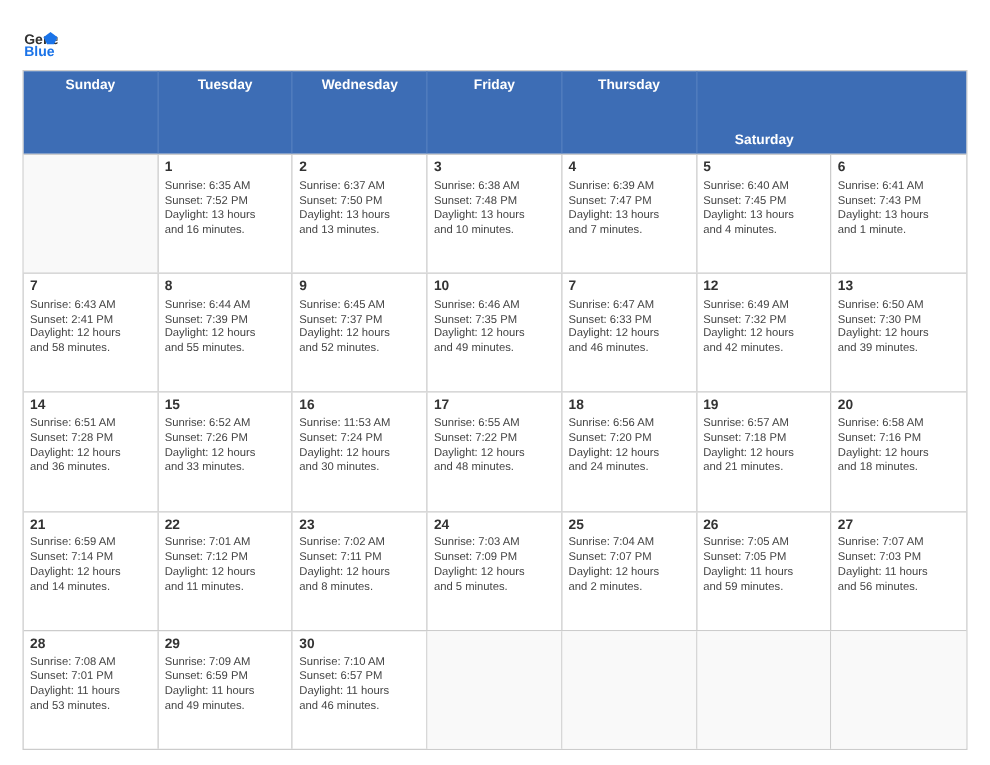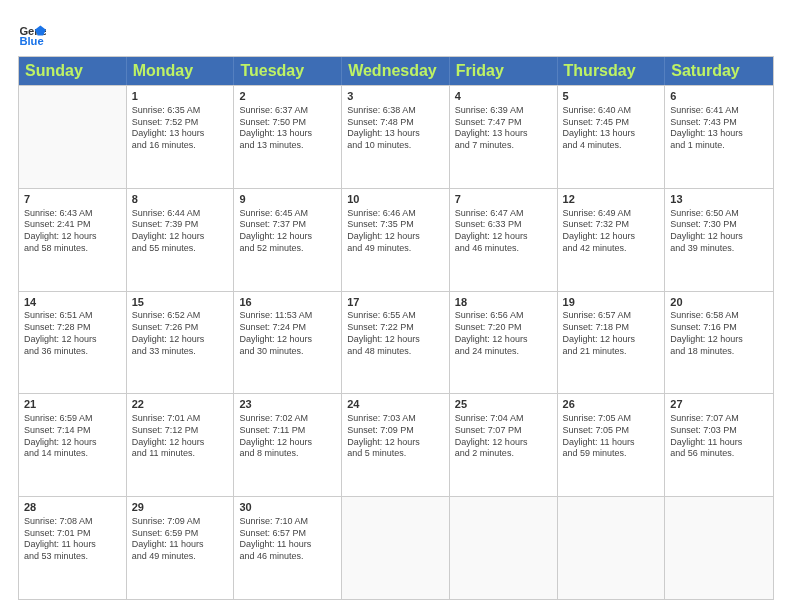--- a/index.html
+++ b/index.html
@@ -52,28 +52,28 @@
       display: flex;
       flex-direction: column;
       border: 1px solid #ccc;
     }
     .cal-header-row {
       display: grid;
       grid-template-columns: repeat(7, 1fr);
       background: #3d6db5;
     }
     .cal-header-cell {
-      color: #bef264;
-      font-size: 16px;
+      color: #ffffff;
+      font-size: 11px;
       font-weight: bold;
       padding: 5px 6px;
-      text-align: left;
+      text-align: center;
       border-right: 1px solid #5580c0;
     }
-    .cal-header-cell:last-child { border-right: none; }
+    .cal-header-cell:last-child { border-right: none; margin-top: 44px; }
     .cal-body {
       flex: 1;
       display: flex;
       flex-direction: column;
     }
     .cal-row {
       display: grid;
       grid-template-columns: repeat(7, 1fr);
       flex: 1;
       border-top: 1px solid #ccc;
@@ -119,21 +119,20 @@
     </div>
     <div class="title-section">
       <div class="month-title"></div>
       <div class="subtitle"></div>
     </div>
   </div>
 
   <div class="calendar">
     <div class="cal-header-row">
     <div class="cal-header-cell">Sunday</div>
-        <div class="cal-header-cell">Monday</div>
         <div class="cal-header-cell">Tuesday</div>
         <div class="cal-header-cell">Wednesday</div>
         <div class="cal-header-cell">Friday</div>
         <div class="cal-header-cell">Thursday</div>
         <div class="cal-header-cell">Saturday</div>
       </div>
     <div class="cal-body">
     <div class="cal-row">
           <div class="cal-cell empty"></div>
           <div class="cal-cell">

